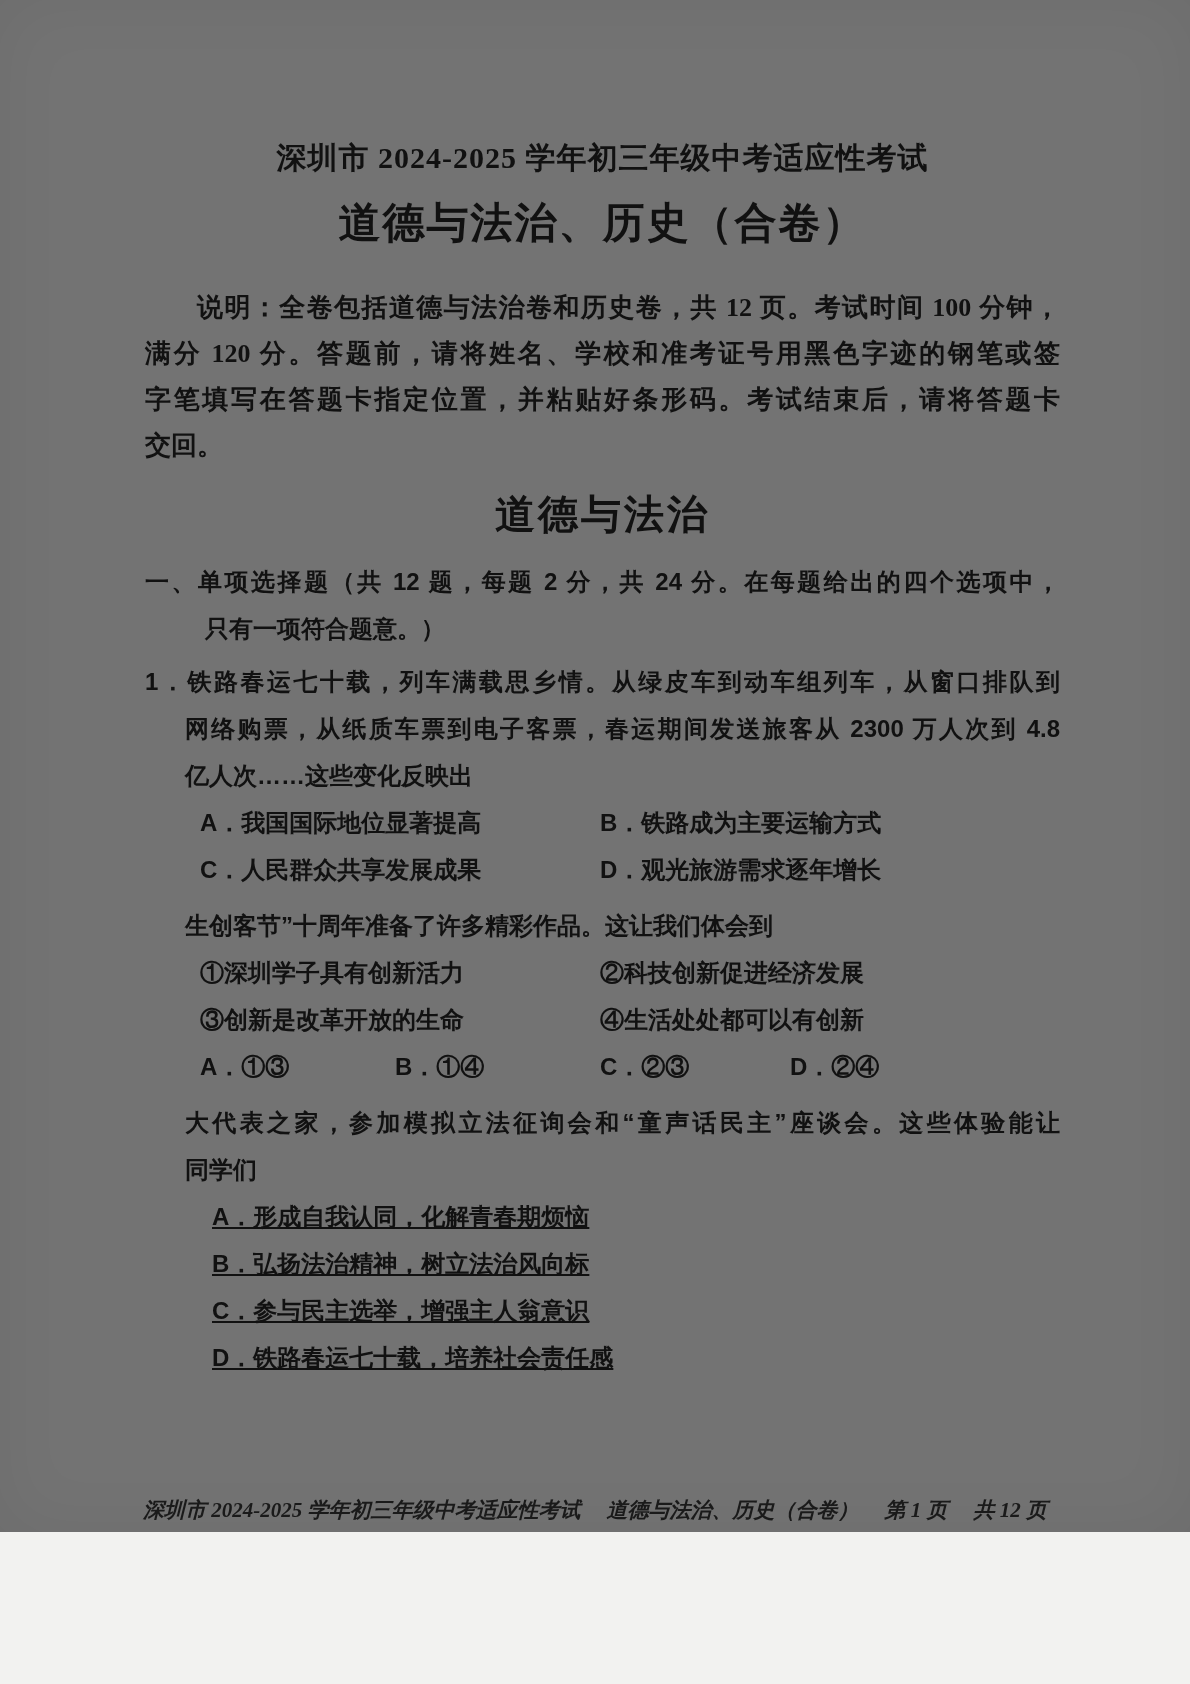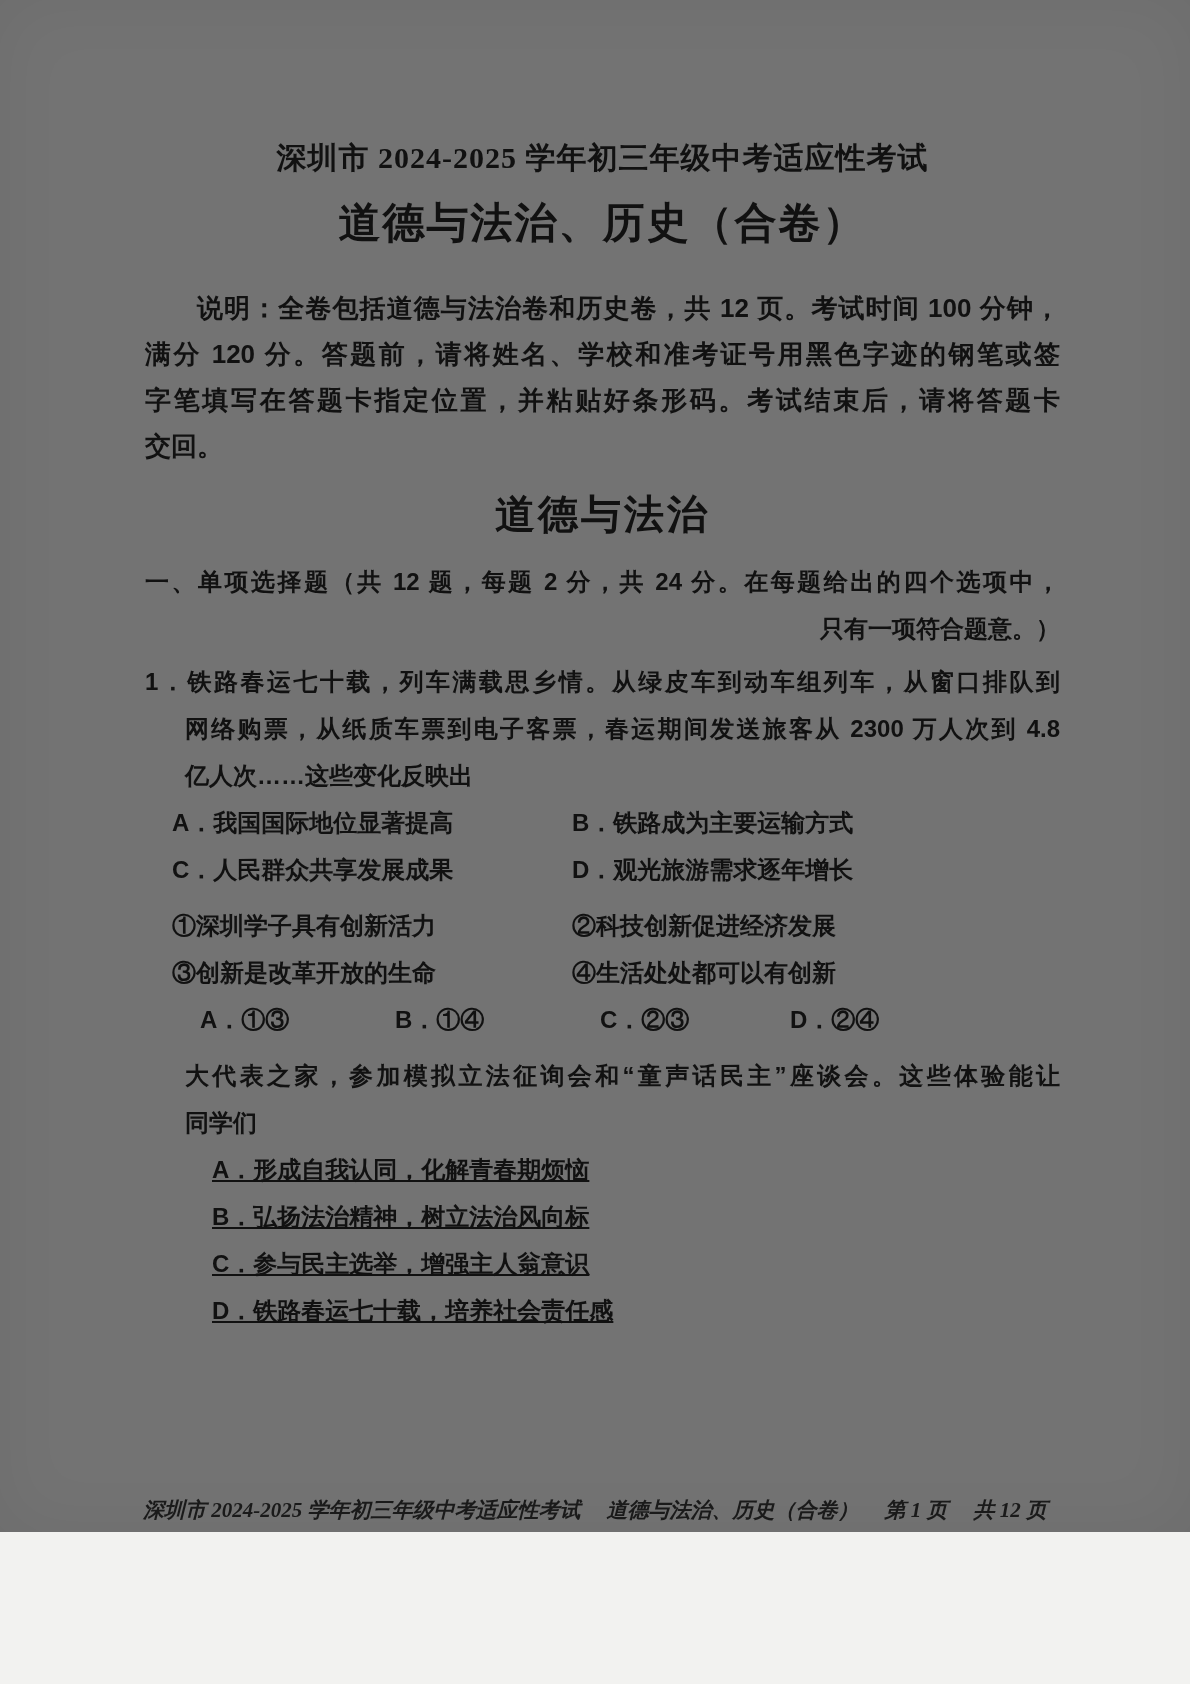--- a/index.html
+++ b/index.html
@@ -31,44 +31,44 @@
   }
   .main-title {
     text-align: center;
     font-size: 42px;
     font-weight: 800;
     letter-spacing: 2px;
     margin-bottom: 34px;
     white-space: nowrap;
   }
   .notice {
-    font-family: Liberation Sans, sans-serif;
+    font-family: Liberation Serif, serif;
     font-size: 26px;
     font-weight: 600;
     line-height: 46px;
     margin-bottom: 18px;
   }
   .notice .first { text-indent: 2em; }
   .just { text-align: justify; text-align-last: justify; }
   .section-title {
     text-align: center;
     font-size: 40px;
     font-weight: 800;
     letter-spacing: 3px;
     margin: 6px 0 16px 0;
   }
   .body-text { font-size: 24px; font-weight: 700; line-height: 47px; }
   .part-heading { margin-bottom: 6px; }
-  .part-heading .cont { padding-left: 60px; text-align: right; }
+  .part-heading .cont { padding-left: 60px; }
   .question { margin-bottom: 9px; }
   .qline-cont { padding-left: 40px; }
   .opt-row-2 {
     display: grid;
     grid-template-columns: 400px 1fr;
-    margin-left: 27px;
+    margin-left: 55px;
   }
   .opt-row-4 {
     display: grid;
     grid-template-columns: 195px 205px 190px 1fr;
     margin-left: 55px;
   }
   .opt-line { margin-left: 67px; text-decoration: underline; }
   .footer {
     position: absolute;
     top: 1496px;
@@ -117,20 +117,21 @@
         <div>A．我国国际地位显著提高</div>
         <div>B．铁路成为主要运输方式</div>
       </div>
       <div class="opt-row-2">
         <div>C．人民群众共享发展成果</div>
         <div>D．观光旅游需求逐年增长</div>
       </div>
     </div>
 
     <div class="body-text question">
+      <div class="qline-cont">生创客节”十周年准备了许多精彩作品。这让我们体会到</div>
       <div class="opt-row-2">
         <div>①深圳学子具有创新活力</div>
         <div>②科技创新促进经济发展</div>
       </div>
       <div class="opt-row-2">
         <div>③创新是改革开放的生命</div>
         <div>④生活处处都可以有创新</div>
       </div>
       <div class="opt-row-4">
         <div>A．①③</div>

